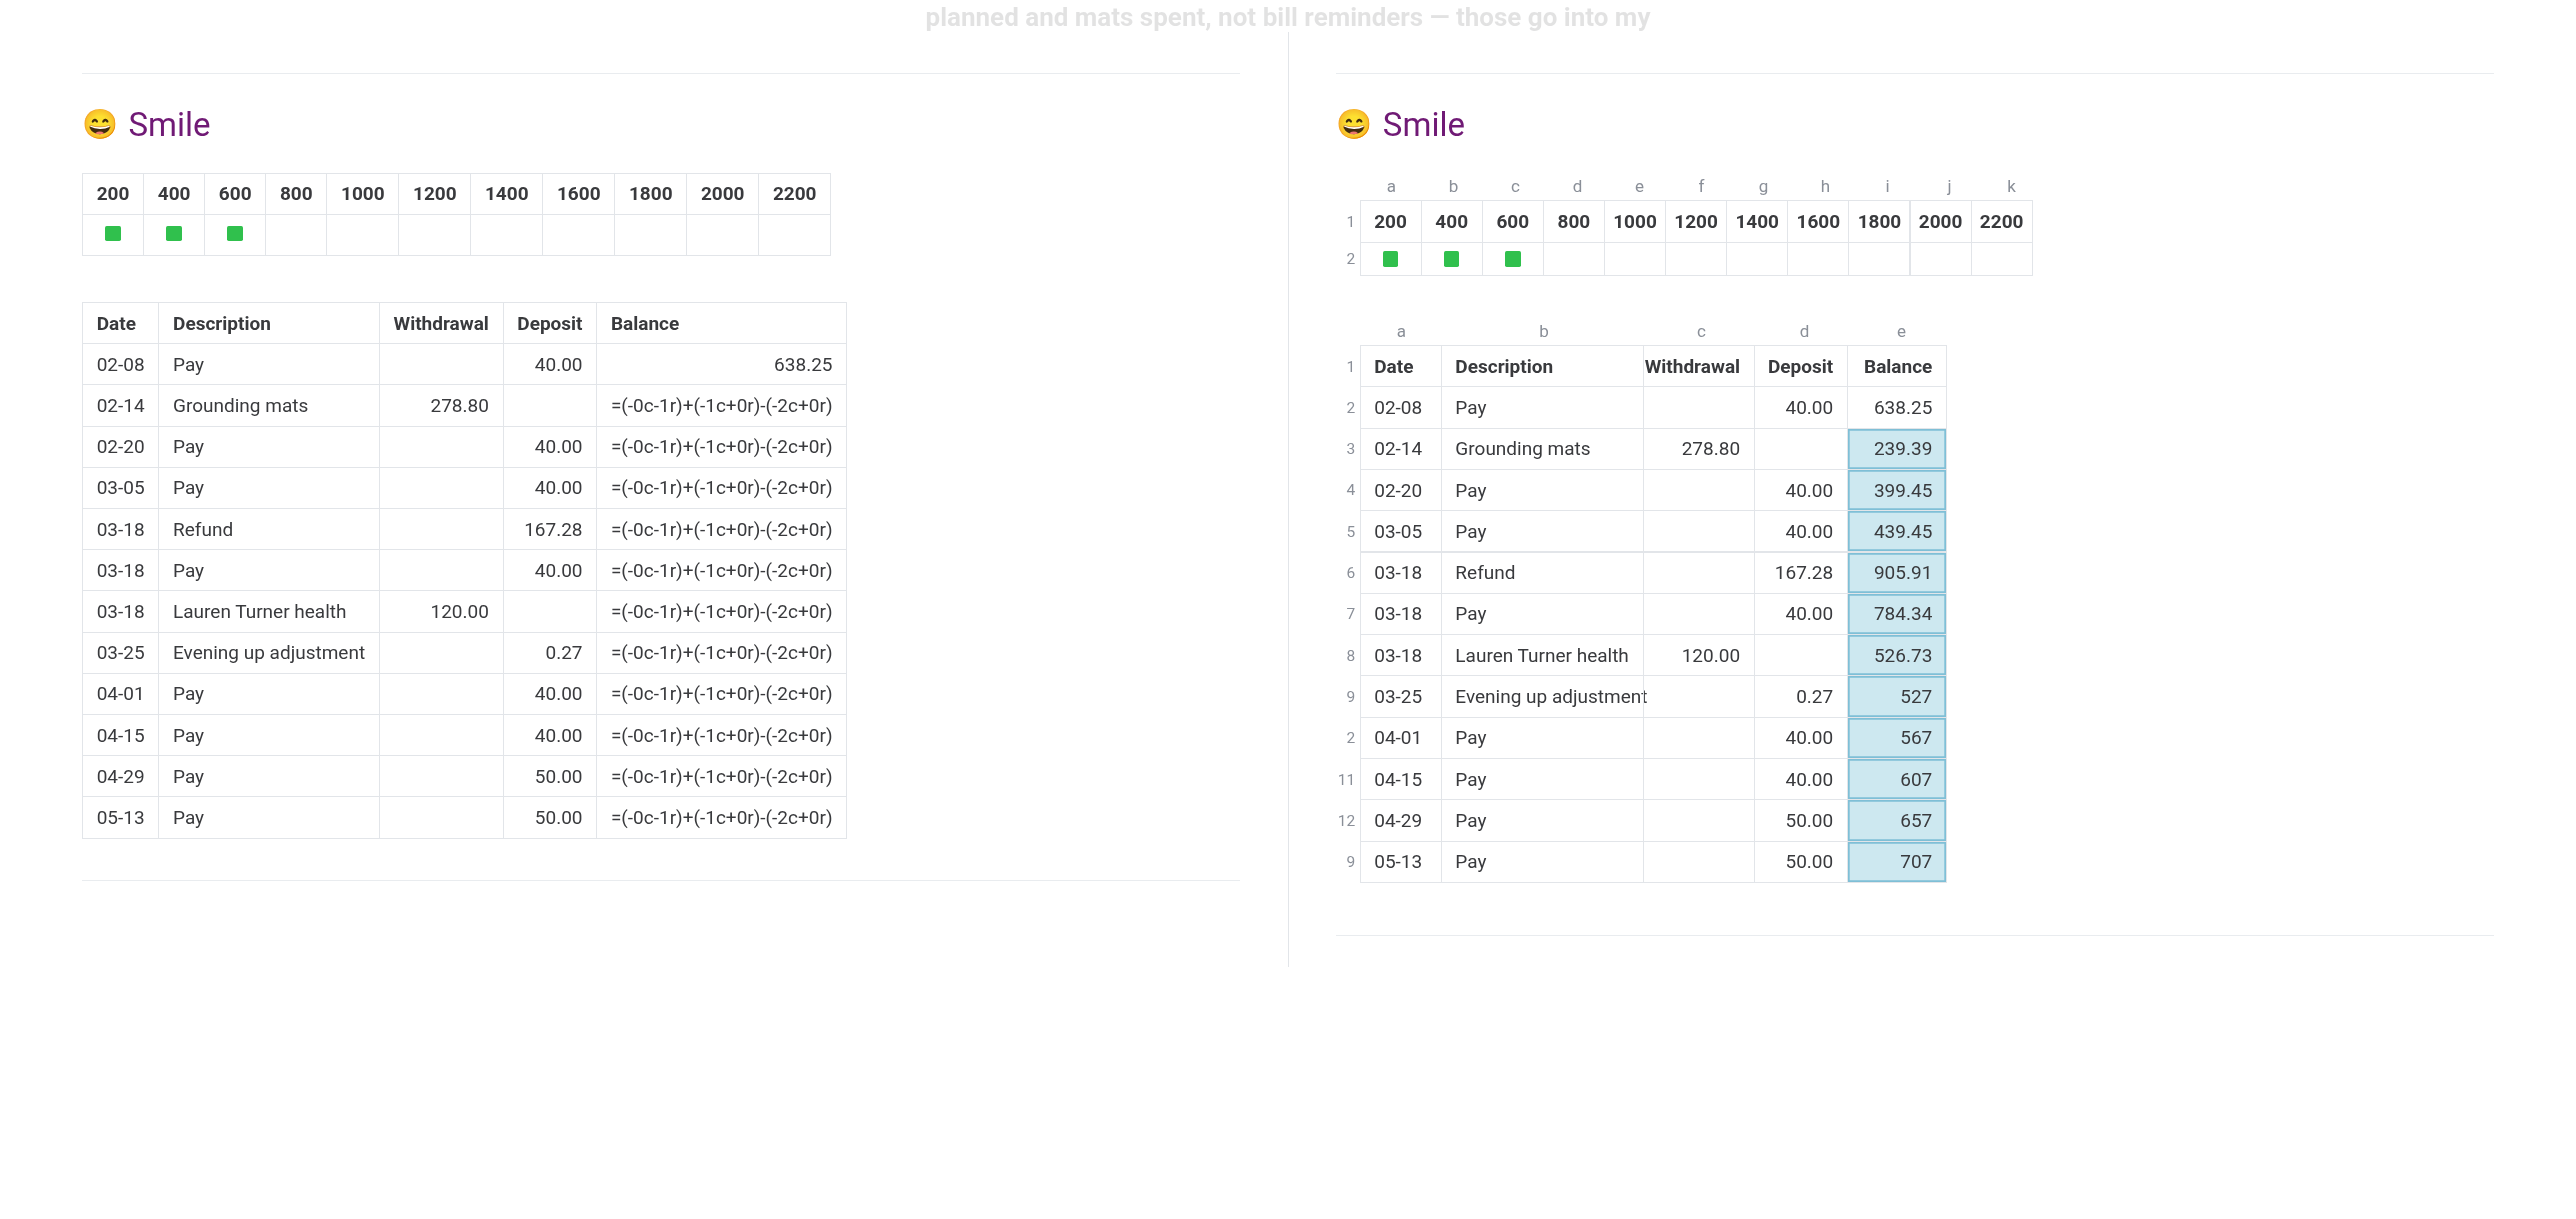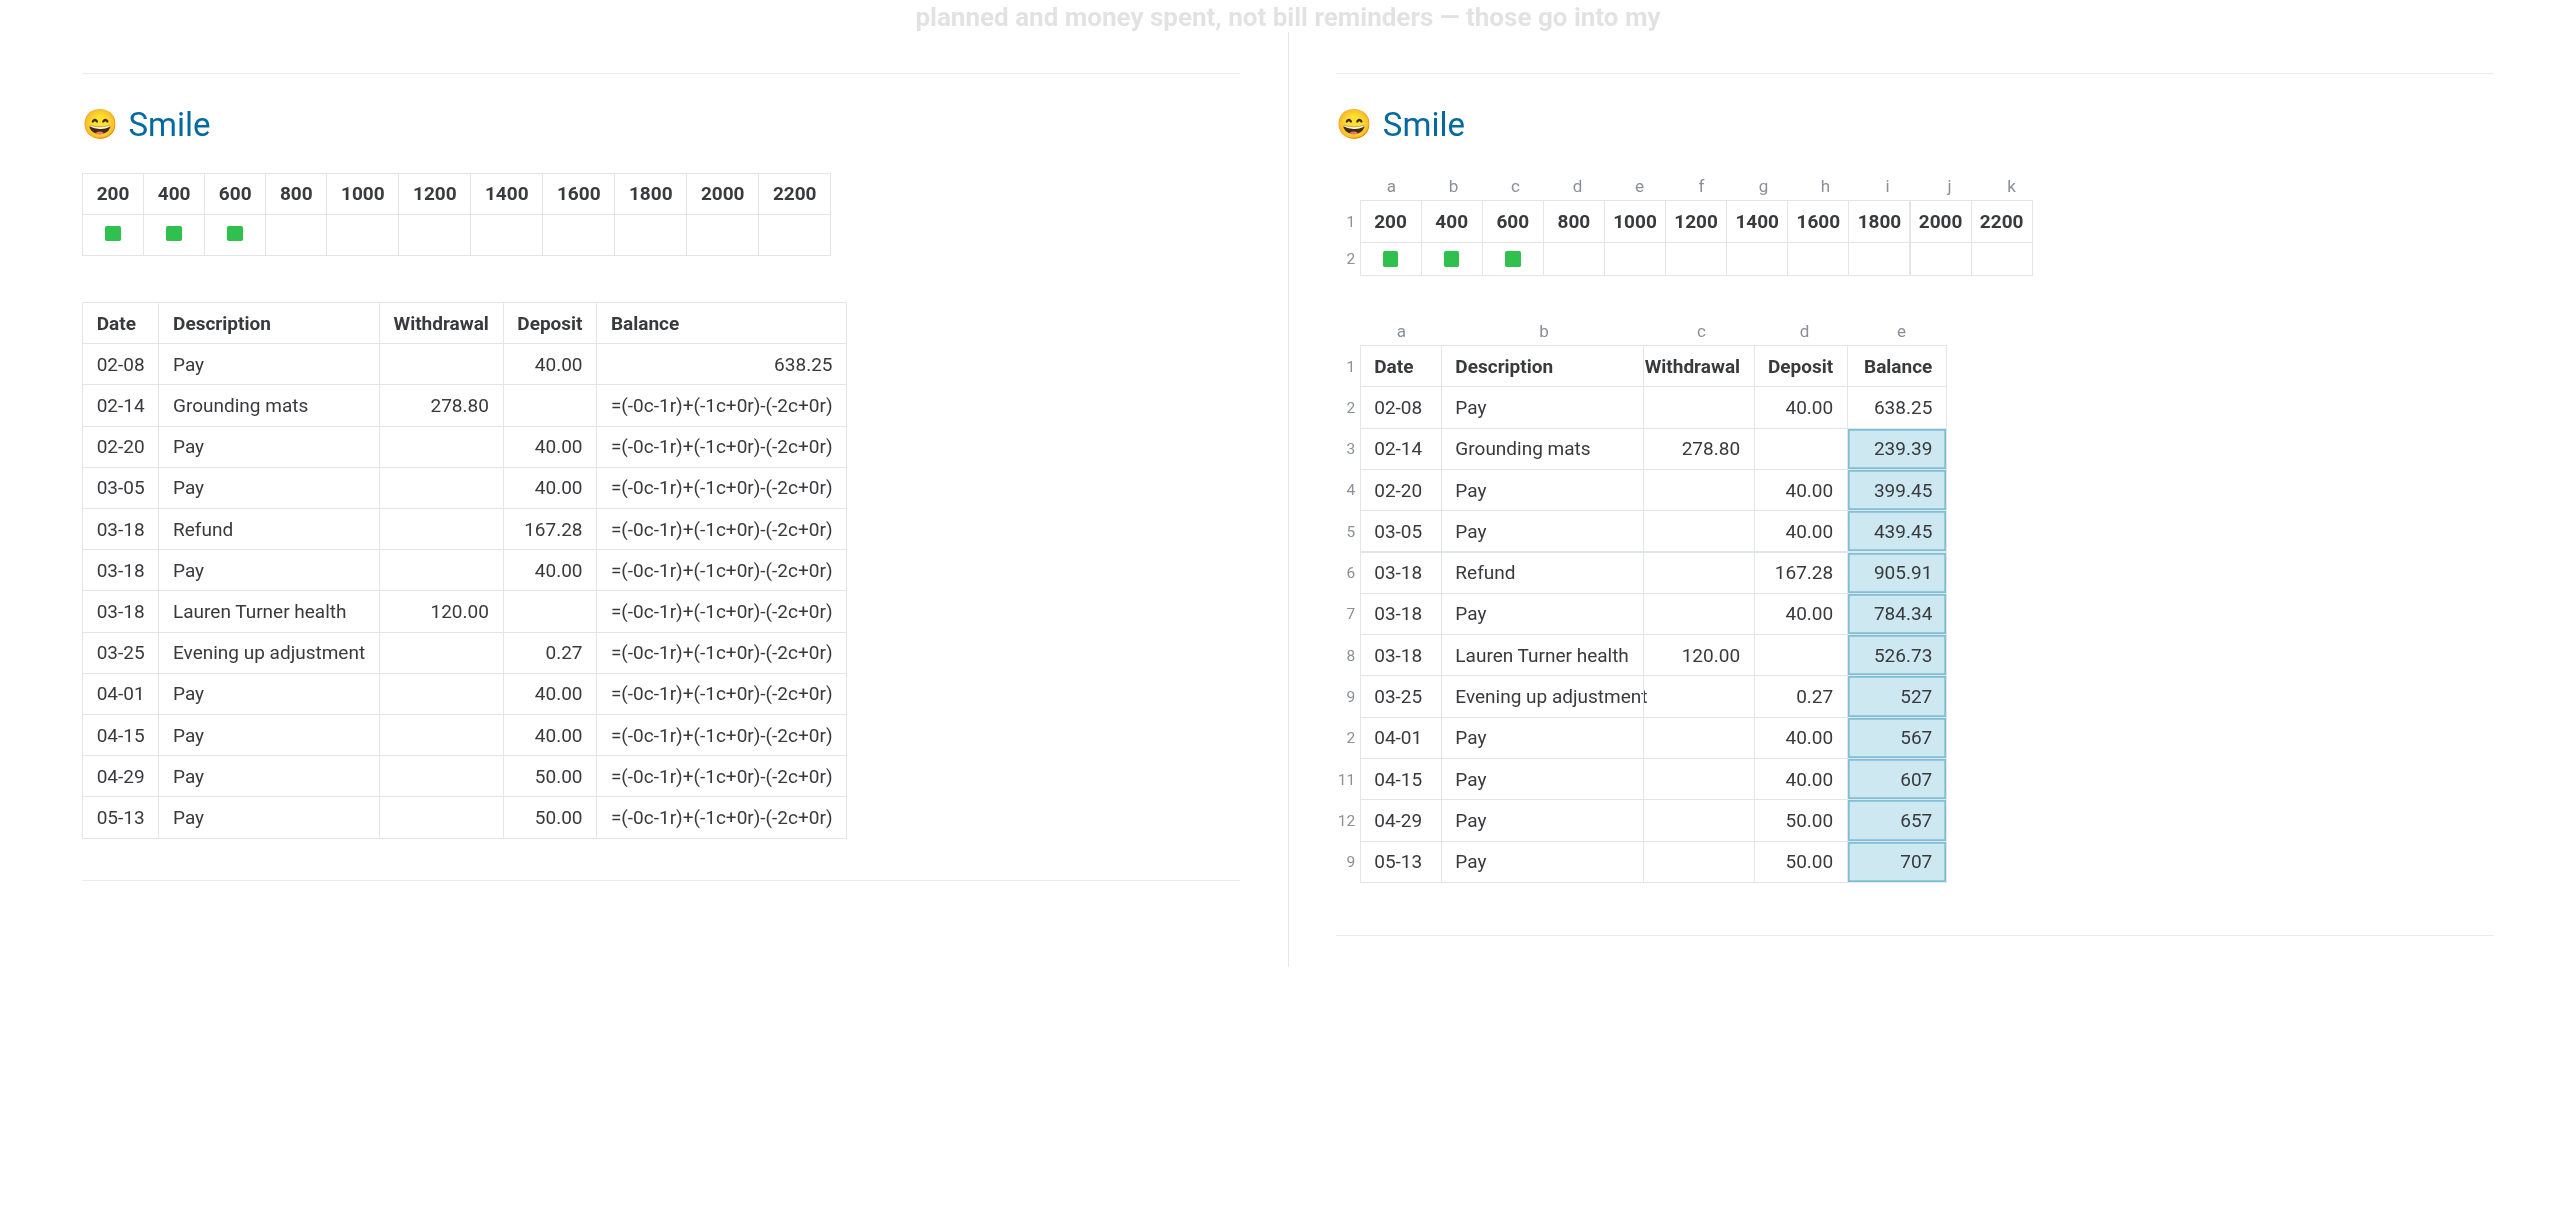--- a/index.html
+++ b/index.html
@@ -21,21 +21,21 @@
   }
   .page{
     display:flex;gap:0;align-items:stretch;
     padding:0 34px 34px 34px;
   }
   .col{flex:1;min-width:0;padding:0 48px}
   .vsep{width:0.9px;background:var(--border);margin:0 0}
   hr.rule{border:none;border-top:0.9px solid var(--hr);margin:41px 0 31px}
   .heading{display:flex;align-items:center;gap:10.3px;margin:5.2px 0 29px}
   .heading .emoji{font-size:29px;line-height:1}
-  .heading .title{font-size:33px;font-weight:400;color:#0369a1}
+  .heading .title{font-size:33px;font-weight:400;color:#701a75}
   
   table.grid{border-collapse:collapse;border:0.9px solid var(--border);table-layout:auto}
   table.grid th,table.grid td{
     border:0.9px solid var(--border);padding:8.6px 13.7px;font-size:19px;white-space:nowrap;
   }
   table.grid th{font-weight:700;text-align:left;background:#fff}
   .square{display:inline-block;width:15.5px;height:15.5px;background:var(--green);border-radius:1.7px}
   .num{text-align:right}
   .w-bal{min-width:223px}
   
@@ -57,21 +57,21 @@
   
   .cwA{width:62px}
   
   .lwA{width:82px}.lwB{width:203px}.lwC{width:112px}.lwD{width:94px}.lwE{width:100px}
   
   .sw{width:60px;text-align:center}
 </style>
 </head>
 <body>
 
-<div class="top-fade">planned and money spent, not bill reminders — those go into my</div>
+<div class="top-fade">planned and mats spent, not bill reminders — those go into my</div>
 
 <div class="page">
 
   <div class="col">
     <hr class="rule">
 
     <div class="heading">
       <span class="emoji">😄</span>
       <span class="title">Smile</span>
     </div>

